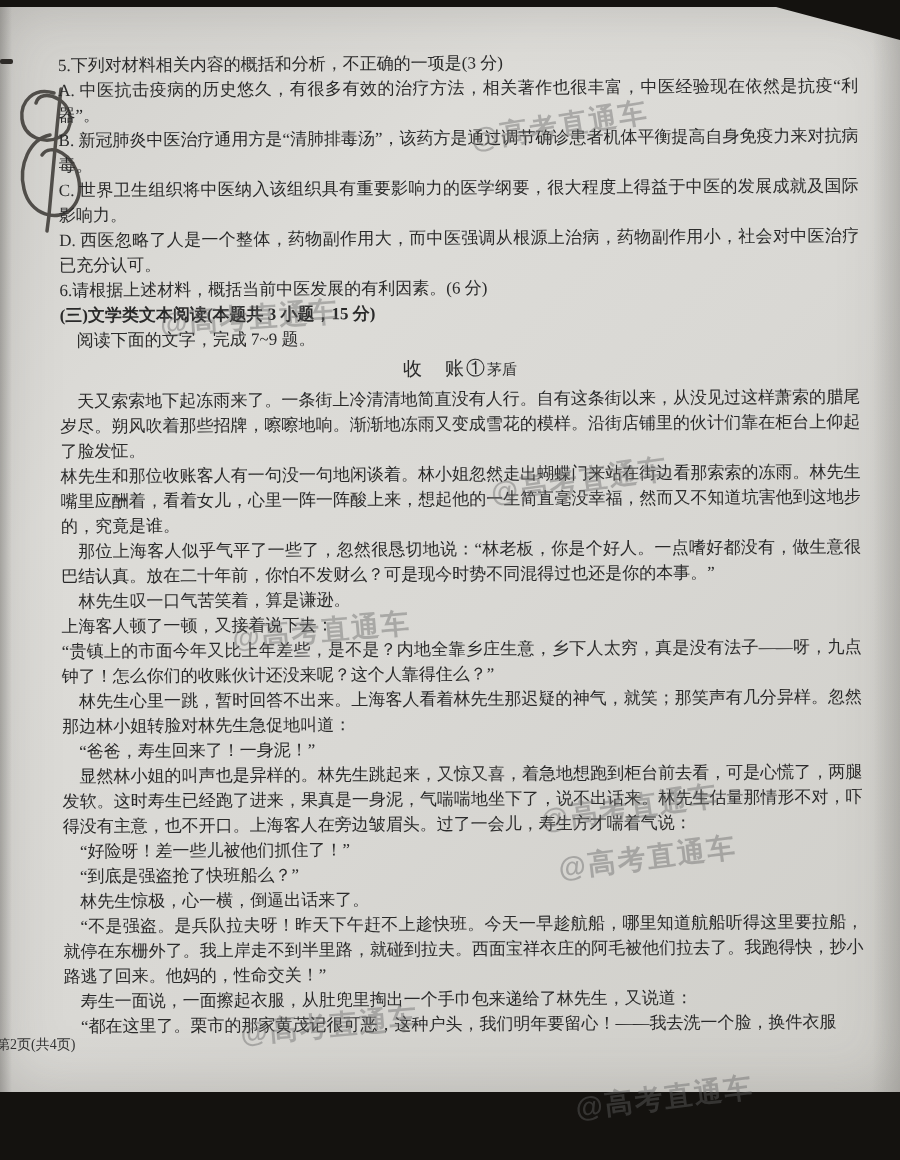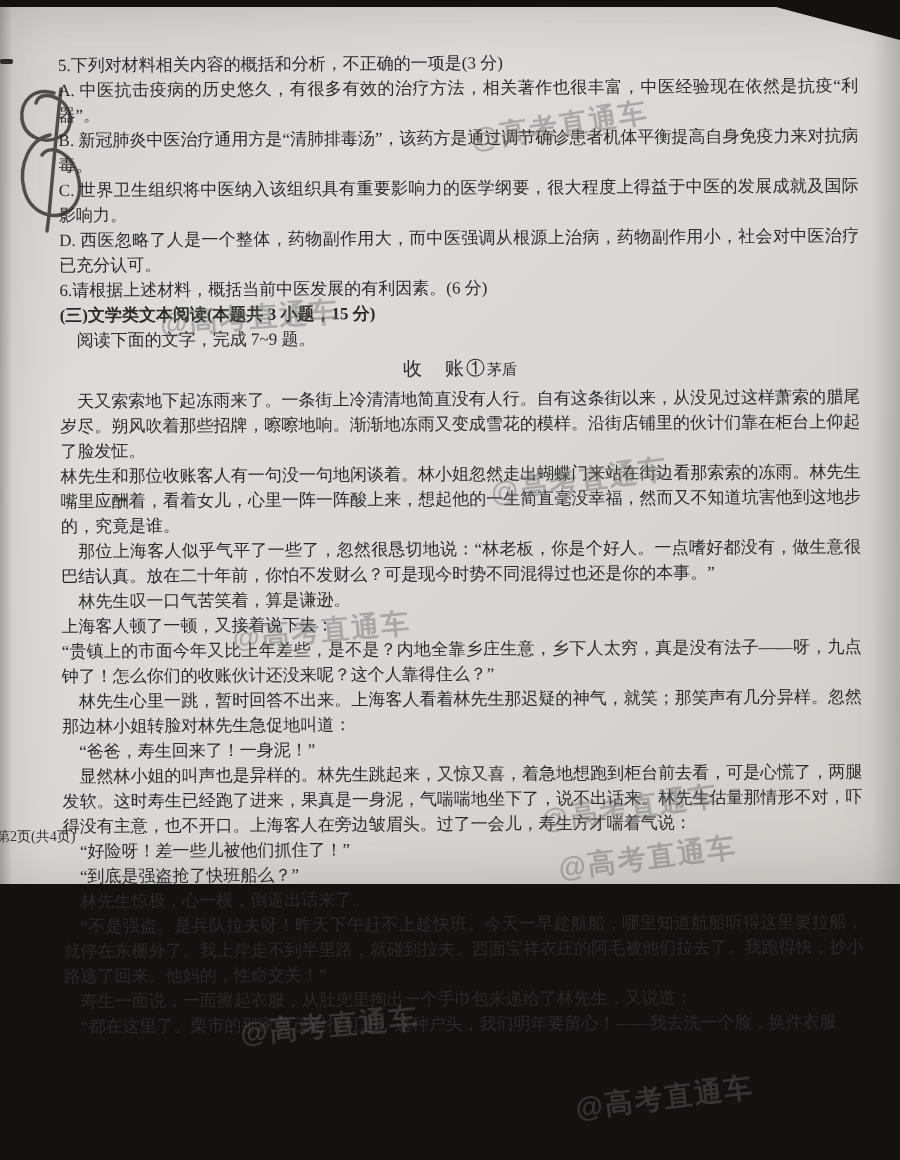--- a/index.html
+++ b/index.html
@@ -1,17 +1,17 @@
 <!DOCTYPE html>
 <html><head>
 <meta charset="utf-8">
 <style>
   html,body{margin:0;padding:0;}
   body{width:900px;height:1160px;overflow:hidden;background:#14120f;}
-  .photo{position:relative;width:900px;height:884px;background:#14120f;font-family:"Liberation Serif",serif;}
+  .photo{position:relative;width:900px;height:1092px;background:#14120f;font-family:"Liberation Serif",serif;}
   .paper{position:absolute;left:0;top:7px;right:0;bottom:0;
     background:linear-gradient(135deg,#d2d1cd 0%,#dddcd8 28%,#d9d8d4 55%,#cfcec9 100%);
     box-shadow:inset 0 0 60px rgba(90,88,82,.25);}
   .top-strip{position:absolute;top:0;left:0;width:100%;height:7px;background:#14120f;}
   .corner-tr{position:absolute;top:0;right:0;width:150px;height:40px;background:#14120f;
     clip-path:polygon(0 0,100% 0,100% 100%);}
   .left-vignette{position:absolute;left:0;top:0;width:12px;height:100%;
     background:linear-gradient(to right,rgba(60,58,54,.28),rgba(60,58,54,0));}
   .right-shade{position:absolute;right:0;top:0;width:28px;height:100%;
     background:linear-gradient(to left,rgba(80,78,74,.18),rgba(80,78,74,0));}

